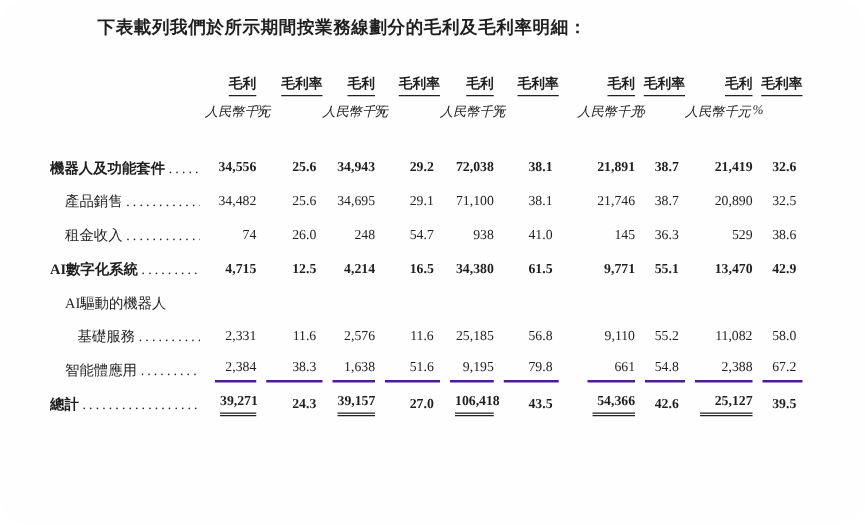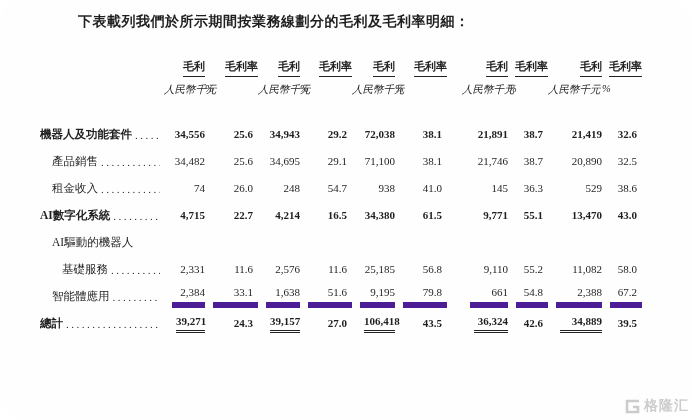--- a/index.html
+++ b/index.html
@@ -60,21 +60,21 @@
   td.lbl.ind2 .lw{padding-left:22px;}
   .dots{
     flex:1;overflow:hidden;white-space:nowrap;
     letter-spacing:2.5px;font-size:11px;color:#2a2a2a;
     margin:0 4px 0 3px;font-weight:400;
   }
   td.num{text-align:right;}
   td.num.b{font-weight:700;}
   td.num .v{margin-left:8px;padding-bottom:2px;}
   td.num.pct .v{padding-right:5px;}
-  td.num .v.ru1{border-bottom:6px solid #4c1d95;padding-bottom:4px;}
+  td.num .v.ru1{border-bottom:2px solid #4c1d95;padding-bottom:4px;}
   td.num .v.ru2{border-bottom:3px double #222;padding-bottom:3px;margin-left:12px;}
   td.sp{}
   
   .wm{
     position:absolute;right:3px;bottom:5px;
     display:flex;align-items:center;gap:2px;
     color:#c9c9c9;
   }
   .wm .wm-text{
     font-size:14px;font-weight:700;letter-spacing:1px;
@@ -259,21 +259,21 @@
           <td class="lbl ind0 b">
             <div class="lw">
               <span class="t">AI數字化系統</span>
               <span class="dots">................................................................................</span>
             </div>
           </td>
           <td class="num b">
             <div class="v">4,715</div>
           </td>
           <td class="num b pct">
-            <div class="v">22.7</div>
+            <div class="v">12.5</div>
           </td>
           <td class="num b">
             <div class="v">4,214</div>
           </td>
           <td class="num b pct">
             <div class="v">16.5</div>
           </td>
           <td class="num b">
             <div class="v">34,380</div>
           </td>
@@ -284,21 +284,21 @@
           <td class="num b">
             <div class="v">9,771</div>
           </td>
           <td class="num b pct">
             <div class="v">55.1</div>
           </td>
           <td class="num b">
             <div class="v">13,470</div>
           </td>
           <td class="num b pct">
-            <div class="v">43.0</div>
+            <div class="v">42.9</div>
           </td>
         </tr>
         <tr>
           <td class="lbl ind1">
             <div class="lw">
               <span class="t">AI驅動的機器人</span>
             </div>
           </td>
           <td class="num">
             <div class="v"></div>
@@ -375,21 +375,21 @@
           <td class="lbl ind1">
             <div class="lw">
               <span class="t">智能體應用</span>
               <span class="dots">................................................................................</span>
             </div>
           </td>
           <td class="num">
             <div class="v ru1">2,384</div>
           </td>
           <td class="num pct">
-            <div class="v ru1">33.1</div>
+            <div class="v ru1">38.3</div>
           </td>
           <td class="num">
             <div class="v ru1">1,638</div>
           </td>
           <td class="num pct">
             <div class="v ru1">51.6</div>
           </td>
           <td class="num">
             <div class="v ru1">9,195</div>
           </td>
@@ -430,37 +430,29 @@
             <div class="v">27.0</div>
           </td>
           <td class="num b">
             <div class="v ru2">106,418</div>
           </td>
           <td class="num b pct">
             <div class="v">43.5</div>
           </td>
           <td class="sp"></td>
           <td class="num b">
-            <div class="v ru2">36,324</div>
+            <div class="v ru2">54,366</div>
           </td>
           <td class="num b pct">
             <div class="v">42.6</div>
           </td>
           <td class="num b">
-            <div class="v ru2">34,889</div>
+            <div class="v ru2">25,127</div>
           </td>
           <td class="num b pct">
             <div class="v">39.5</div>
           </td>
         </tr>
       </tbody>
   </table>
 
-  <div class="wm">
-    <span>
-      <svg width="19" height="17" viewBox="0 0 19 17">
-        <path d="M16 3 H4 V14 H15 V9 H10" stroke="#cccccc" stroke-width="2.6" fill="none"></path>
-      </svg>
-    </span>
-    <span class="wm-text">格隆汇</span>
-  </div>
 
 </div>
 
 </body></html>

